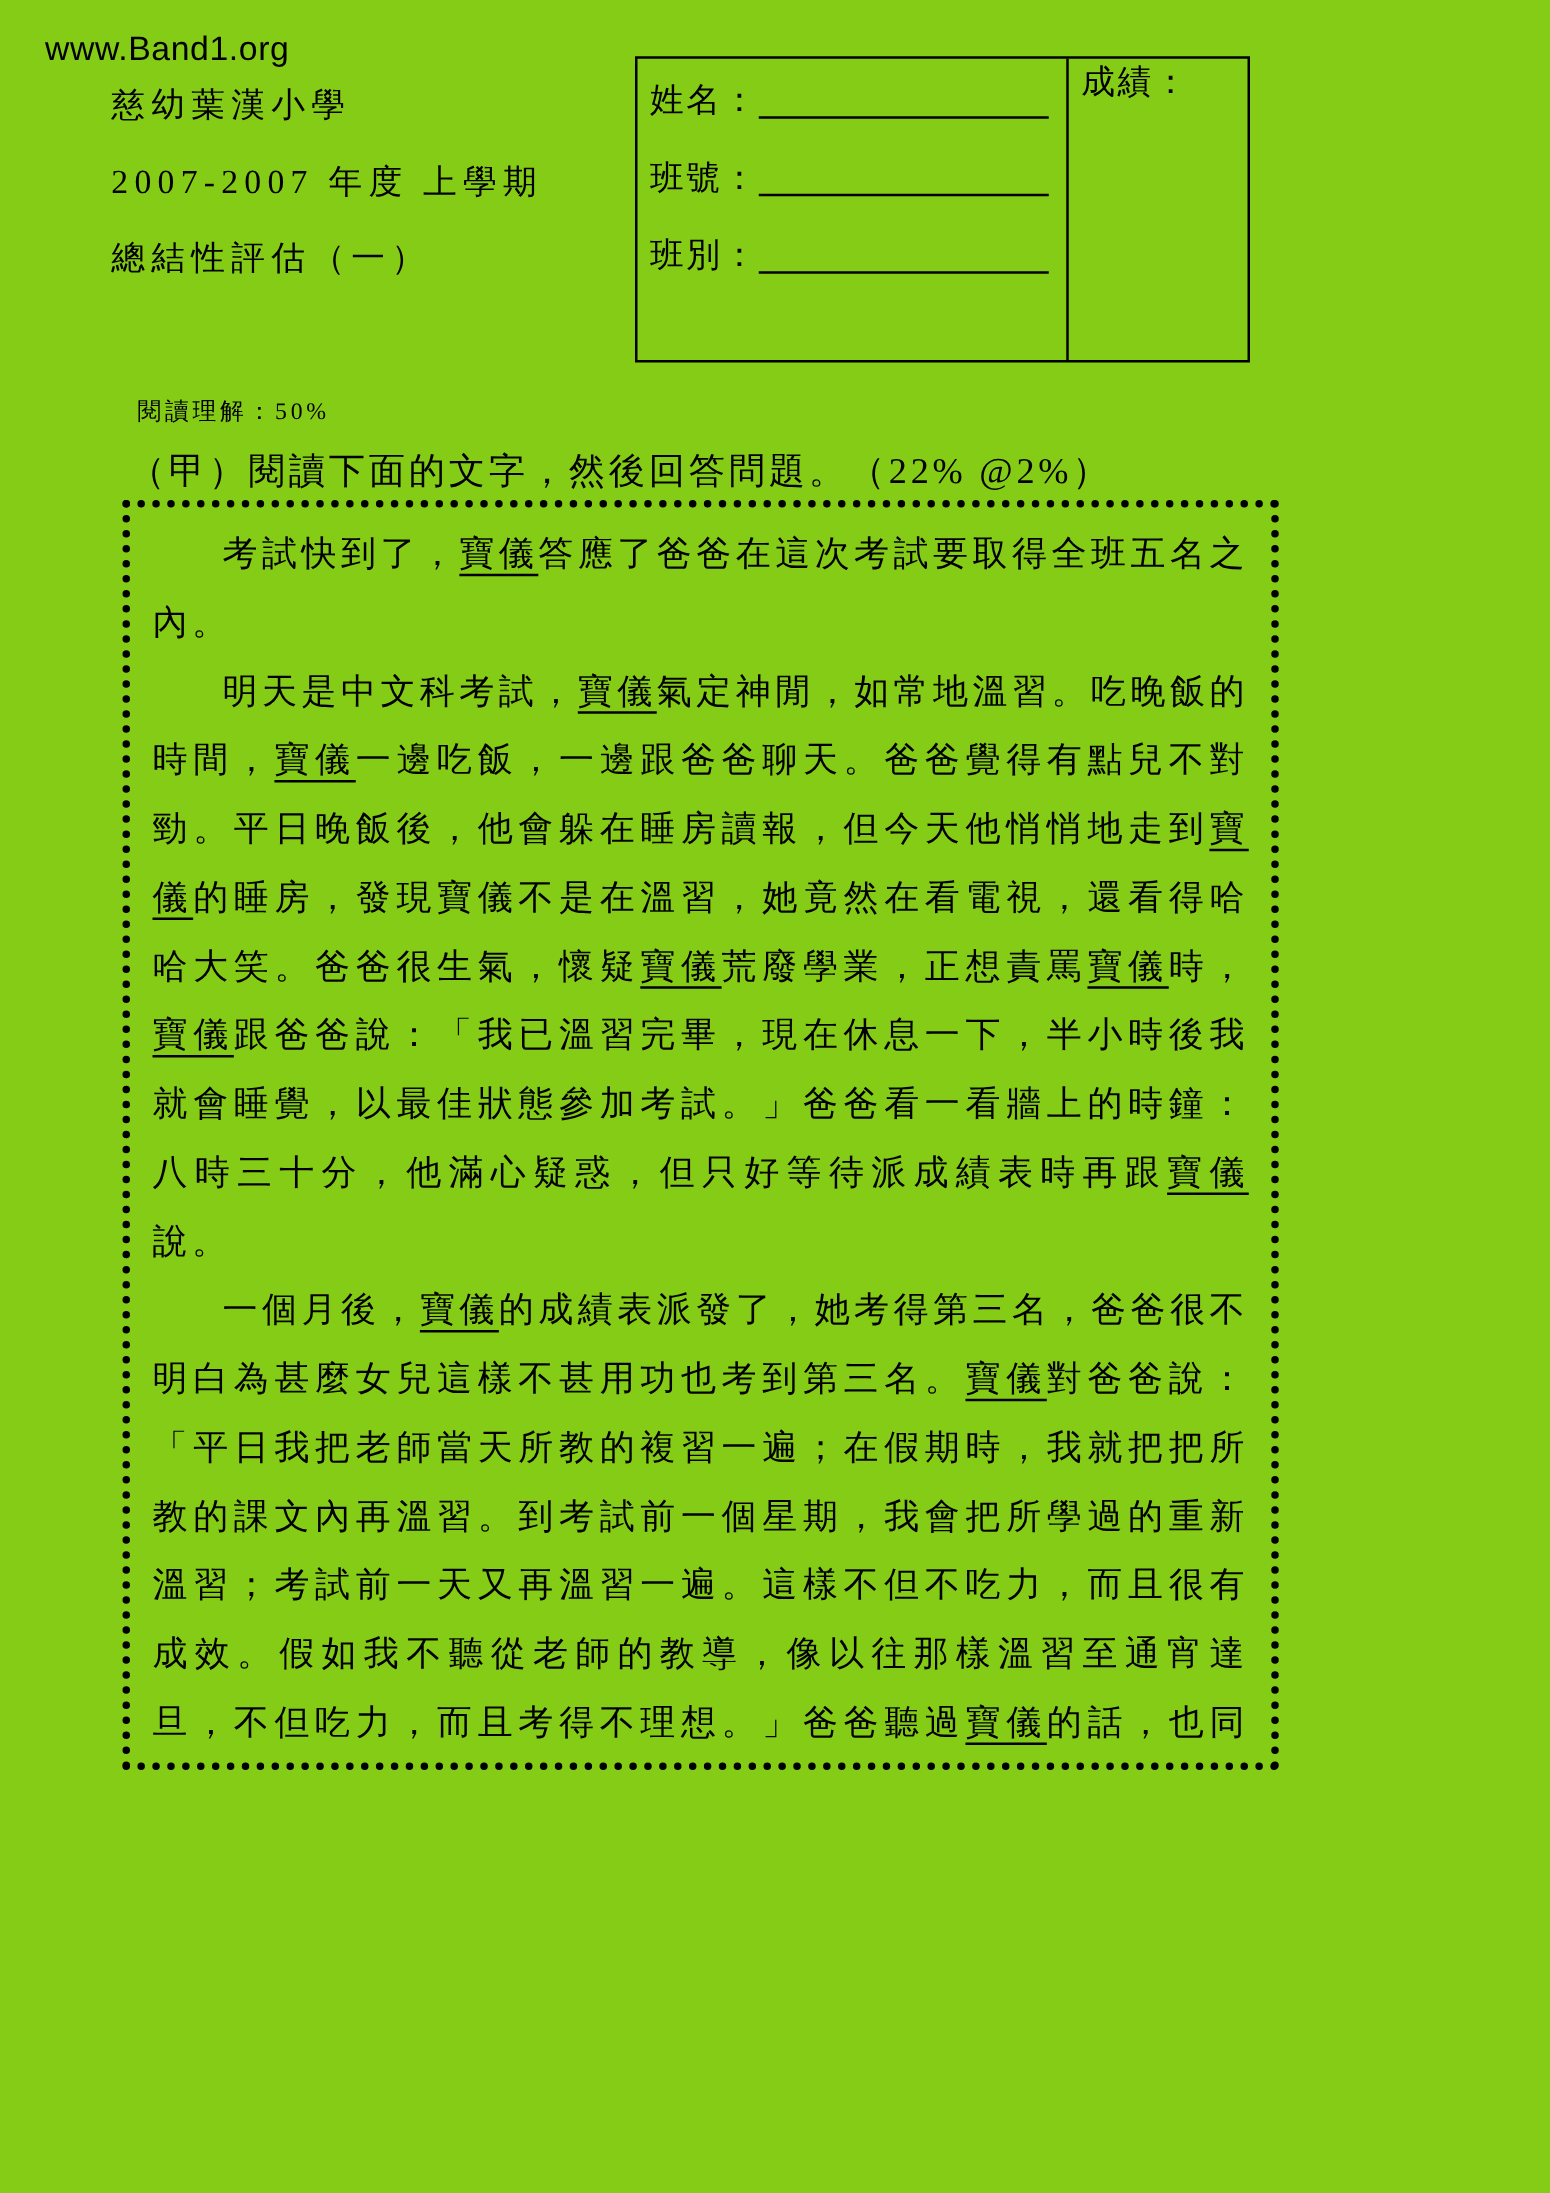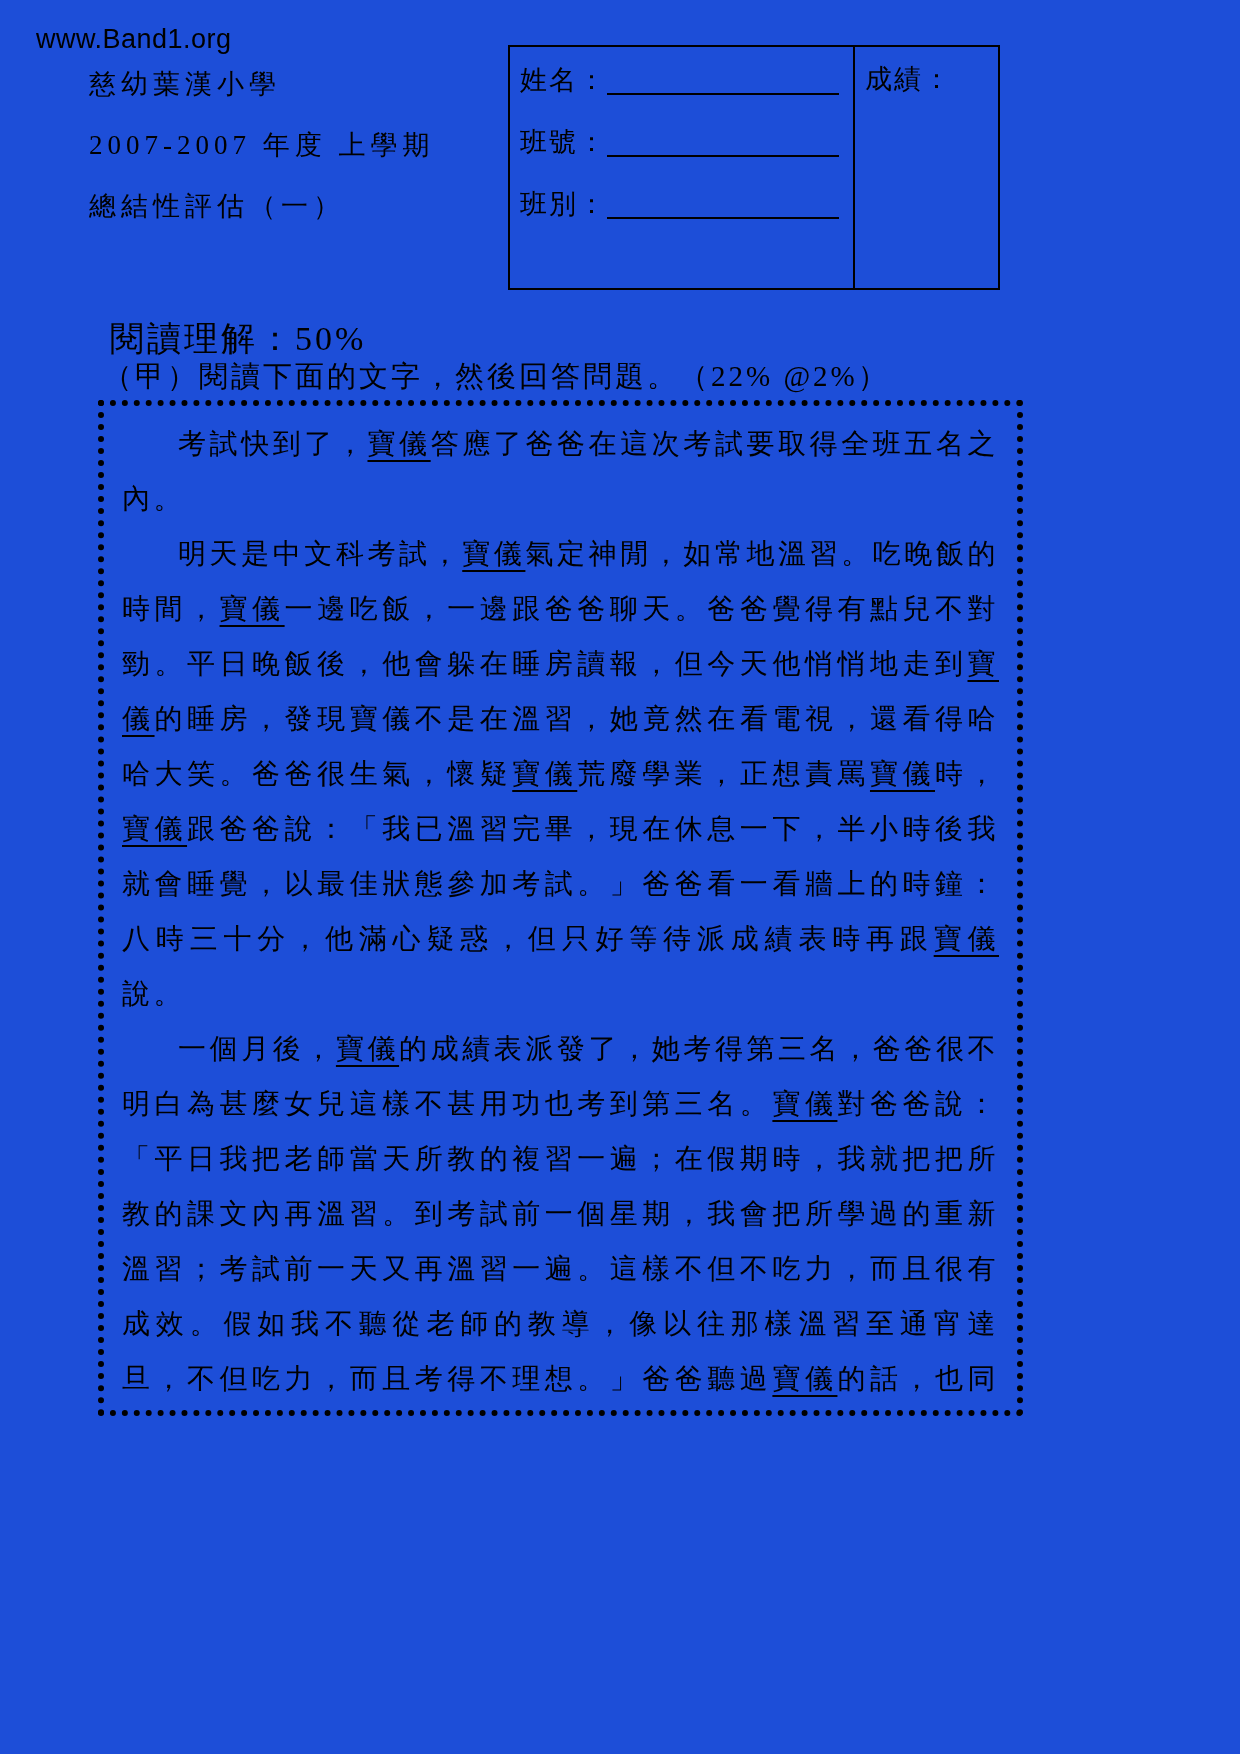--- a/index.html
+++ b/index.html
@@ -1,19 +1,19 @@
 <!DOCTYPE html>
 <html><head>
 <meta charset="utf-8">
 <style>
   * { margin:0; padding:0; box-sizing:border-box; }
   html,body { background:#ffffff; }
   .page {
     position:relative; width:1240px; height:1754px; margin:0 auto;
-    background:#1d4ed8; color:#000;
+    background:#84cc16; color:#000;
     font-family:"Liberation Serif","DejaVu Serif",serif;
     overflow:hidden;
   }
   .site {
     position:absolute; left:36px; top:24px;
     font-size:27px; letter-spacing:0.5px;
     font-family:"Liberation Sans","DejaVu Sans",sans-serif;
   }
   .school-block { position:absolute; left:89px; top:66px; }
   .school-line { height:61px; font-size:27px; letter-spacing:5px; white-space:nowrap; }
@@ -25,25 +25,25 @@
     position:absolute; left:0; top:0; width:345px; height:100%;
     border-right:2px solid #000; padding:14px 12px 0 10px;
   }
   .info-row { height:62px; font-size:27px; letter-spacing:2px; white-space:nowrap; }
   .blank {
     display:inline-block; width:232px; height:34px;
     border-bottom:2px solid #000; vertical-align:-6px;
   }
   .info-right {
     position:absolute; left:345px; top:0; right:0; bottom:0;
-    padding:14px 0 0 10px; font-size:27px; letter-spacing:2px;font-family:Liberation Mono, monospace;
+    padding:0 0 0 10px; font-size:27px; letter-spacing:2px;font-family:Liberation Mono, monospace;
   }
   .section-title {
     position:absolute; left:110px; top:316px;
-    font-size:34px; letter-spacing:3px;text-align:right;
+    font-size:19px; letter-spacing:3px;text-align:right;
   }
   .instruction-row {
     position:absolute; left:103px; top:357px;
     font-size:29px; letter-spacing:3px; white-space:nowrap;
   }
   .marks { }
   .passage-box {
     position:absolute; left:98px; top:400px; width:925px; height:1016px;
     border:6px dotted #000; padding:10px 18px 0 18px; overflow:hidden;
   }

